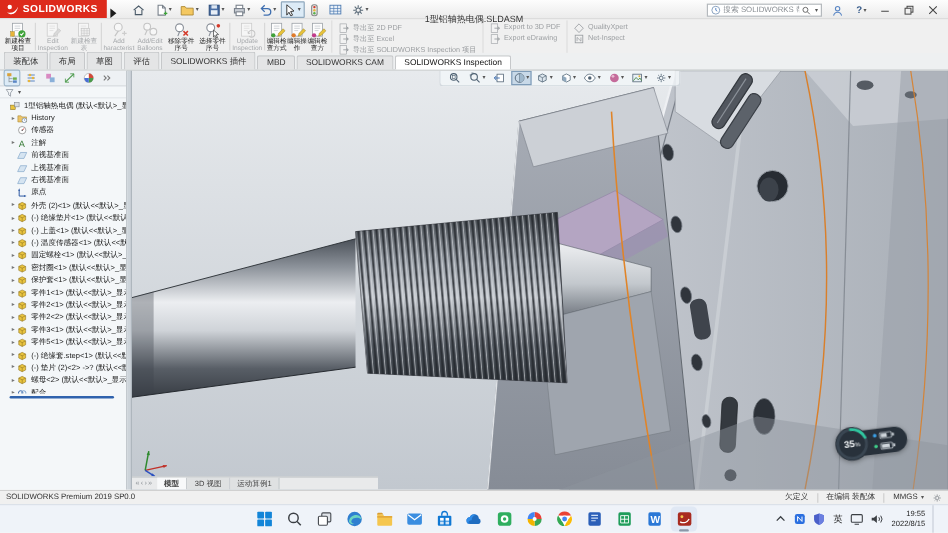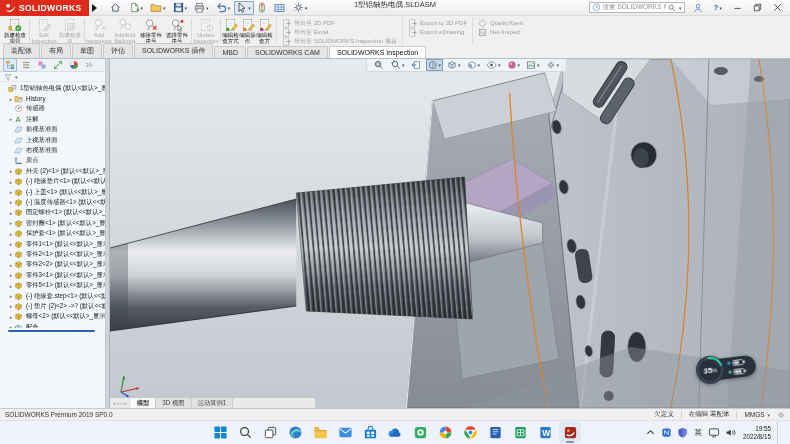--- a/index.html
+++ b/index.html
@@ -1,28 +1,28 @@
 <!DOCTYPE html>
 <html><head>
 <meta charset="utf-8">
 <style>
 *{margin:0;padding:0;box-sizing:border-box}
 html,body{width:790px;height:444px;overflow:hidden}
 body{font-family:"Liberation Sans","DejaVu Sans",sans-serif;font-size:7px;color:#222;-webkit-font-smoothing:antialiased}
 .app{position:relative;width:790px;height:444px;background:#f0f0f0}
 svg{display:block}
 
-.titlebar{height:16px;background:linear-gradient(#fdfdfd,#ebebeb);border-bottom:1px solid #dcdcdc;display:flex;align-items:center;position:relative}
+.titlebar{height:16px;background:linear-gradient(#fdfdfd,#ebebeb);border-bottom:1px solid #dcdcdc;display:flex;align-items:flex-end;position:relative}
 .logo{height:16px;background:#dd2a1b;color:#fff;display:flex;align-items:center;padding:0 7px 0 5px;font-size:8.5px;font-weight:bold;letter-spacing:.4px;gap:3px;flex:none}
 .logo-arrow{width:0;height:0;border-left:5px solid #1a1a1a;border-top:4px solid transparent;border-bottom:4px solid transparent;margin-left:3px;flex:none}
 .qat{display:flex;align-items:center;gap:1px;margin-left:10px}
 .qbtn{display:flex;align-items:center;height:14px;padding:0 2px;border:1px solid transparent;border-radius:1px}
 .qbtn.active{border-color:#8fa8bd;background:#dcebf7}
 .caret{font-size:5px;color:#555;margin-left:1px}
-.win-title{position:absolute;left:50%;transform:translateX(-50%);top:0;font-size:7.5px;color:#333;white-space:nowrap}
+.win-title{position:absolute;left:50%;transform:translateX(-50%);top:11px;font-size:7.5px;color:#333;white-space:nowrap}
 .tb-right{margin-left:auto;display:flex;align-items:center;gap:5px;padding-right:5px}
 .searchbox{width:96px;height:11.5px;border:1px solid #b5b9bd;background:#fff;display:flex;align-items:center;gap:2px;padding:0 2px;color:#8a8f94;font-size:6.5px}
 .searchbox .grow{flex:1;white-space:nowrap;overflow:hidden}
 .wbtn{display:flex;align-items:center;justify-content:center;height:13px;padding:0 3px;color:#444}
 .help-label{font-size:8px;color:#355a8a;font-weight:bold}
 
 .ribbon{height:28px;background:#f0f0f0;display:flex;align-items:stretch;padding:1px 2px 0 2px}
 .rgroup{display:flex;flex:none}
 .rsep{width:1px;background:#d8d8d8;margin:2px 1px;flex:none}
 .rbtn{width:26px;display:flex;flex-direction:column;align-items:center;font-size:5.5px;line-height:6px;text-align:center;color:#222;padding-top:1px;overflow:hidden}

